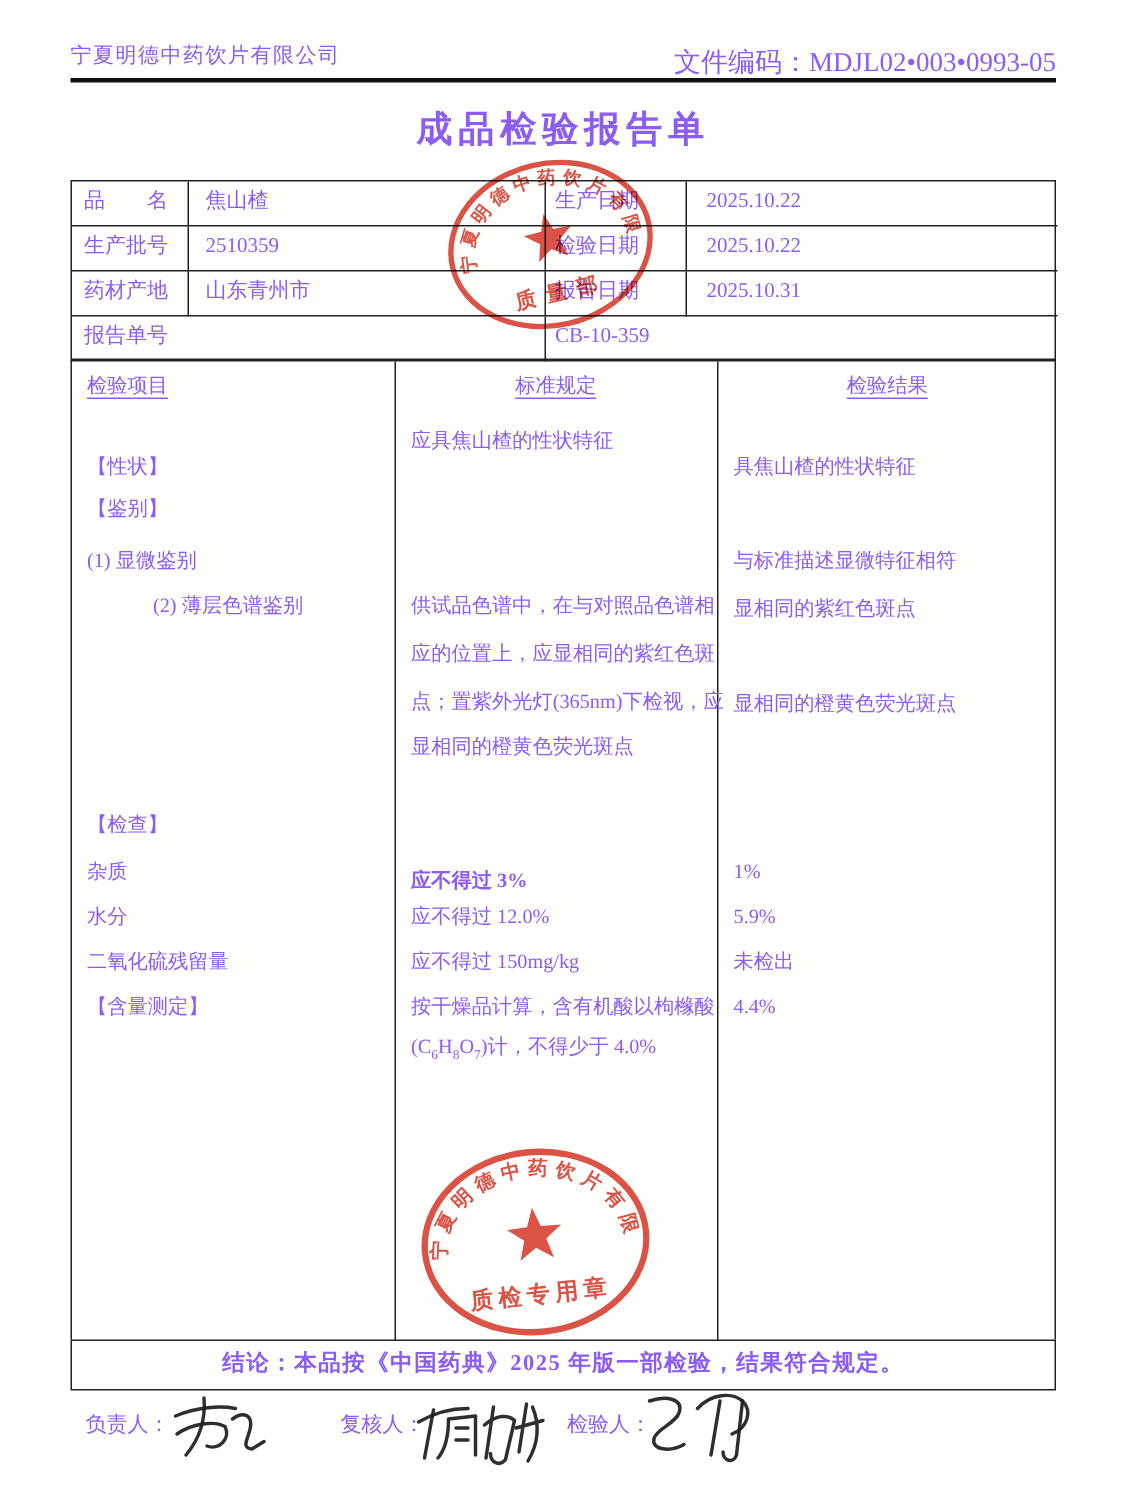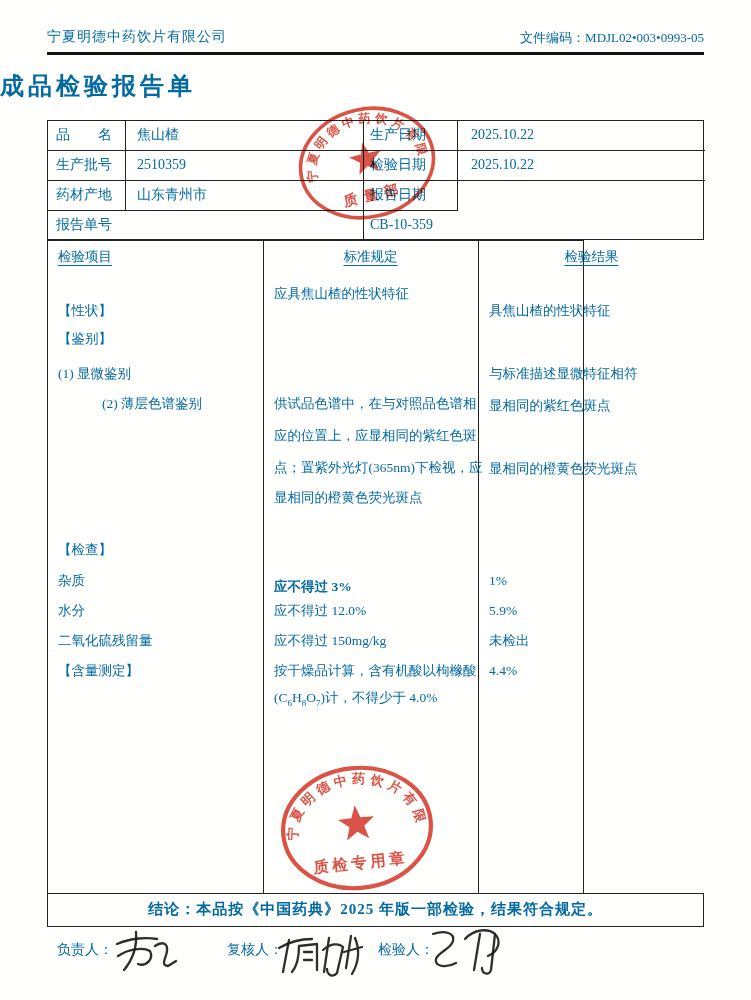--- a/index.html
+++ b/index.html
@@ -1,41 +1,41 @@
 <!DOCTYPE html>
 <html><head>
 <meta charset="utf-8">
 <style>
   html,body{margin:0;padding:0;background:#ffffff;}
   .page{
     position:relative;width:751px;height:1000px;background:#fffffe;
-    font-family:"Liberation Serif","DejaVu Serif",serif;color:#0369a1;
+    font-family:"Liberation Serif","DejaVu Serif",serif;color:#8b5cf6;
     overflow:hidden;
   }
   
   .company{position:absolute;left:47px;top:28px;font-size:14px;letter-spacing:1px;}
-  .doccode{position:absolute;right:47px;top:29px;font-size:13px;margin-left:19px;}
+  .doccode{position:absolute;right:47px;top:29px;font-size:18px;margin-left:19px;}
   .header-rule{position:absolute;left:47px;top:52px;width:657px;height:3px;background:#111;}
-  .title{position:absolute;left:0;top:70px;width:751px;text-align:left;
+  .title{position:absolute;left:0;top:70px;width:751px;text-align:center;
          font-size:24px;font-weight:bold;letter-spacing:4px;}
   
   .info-table{position:absolute;left:47px;top:120px;width:657px;height:120px;
     display:grid;grid-template-columns:78px 238px 94px 247px;grid-auto-rows:30px;
     border:1.5px solid #222;box-sizing:border-box;font-size:14px;}
   .info-table>div{box-sizing:border-box;line-height:28px;white-space:nowrap;overflow:visible;}
   .cell-br{border-right:1px solid #222;}
   .cell-bb{border-bottom:1px solid #222;}
   .lab{padding-left:8px;}
   .val{padding-left:11px;}
   .dlab{padding-left:6px;}
   .dval{padding-left:13px;}
   .span12{grid-column:1/3;}
   .span34{grid-column:3/5;}
   
-  .detail{position:absolute;left:47px;top:240px;width:537px;height:653px;
+  .detail{position:absolute;left:47px;top:240px;width:657px;height:653px;
     border-left:1.5px solid #222;border-right:1.5px solid #222;border-top:1px solid #222;
     box-sizing:border-box;font-size:13.5px;}
   .dcol-line1{position:absolute;left:215px;top:0;width:1px;height:653px;background:#222;}
   .dcol-line2{position:absolute;left:430px;top:0;width:1px;height:653px;background:#222;}
   .dline{position:absolute;height:20px;line-height:20px;white-space:nowrap;}
   .c1{left:10px;}
   .c2{left:226px;}
   .c3{left:441px;}
   .dhead{text-decoration:underline;text-underline-offset:4px;}
   .dhead-center{position:absolute;height:20px;line-height:20px;text-align:center;}
@@ -69,20 +69,21 @@
     <div class="dval cell-bb">2025.10.22</div>
 
     <div class="lab cell-br cell-bb">生产批号</div>
     <div class="val cell-br cell-bb">2510359</div>
     <div class="dlab cell-br cell-bb">检验日期</div>
     <div class="dval cell-bb">2025.10.22</div>
 
     <div class="lab cell-br cell-bb">药材产地</div>
     <div class="val cell-br cell-bb">山东青州市</div>
     <div class="dlab cell-br cell-bb">报告日期</div>
+    <div class="dval cell-bb">2025.10.31</div>
 
     <div class="lab span12 cell-br">报告单号</div>
     <div class="dlab span34">CB-10-359</div>
   </div>
 
   <div class="detail">
     <div class="dcol-line1"></div>
     <div class="dcol-line2"></div>
 
     <div class="dline c1" style="top:6px;"><span class="dhead">检验项目</span></div>

